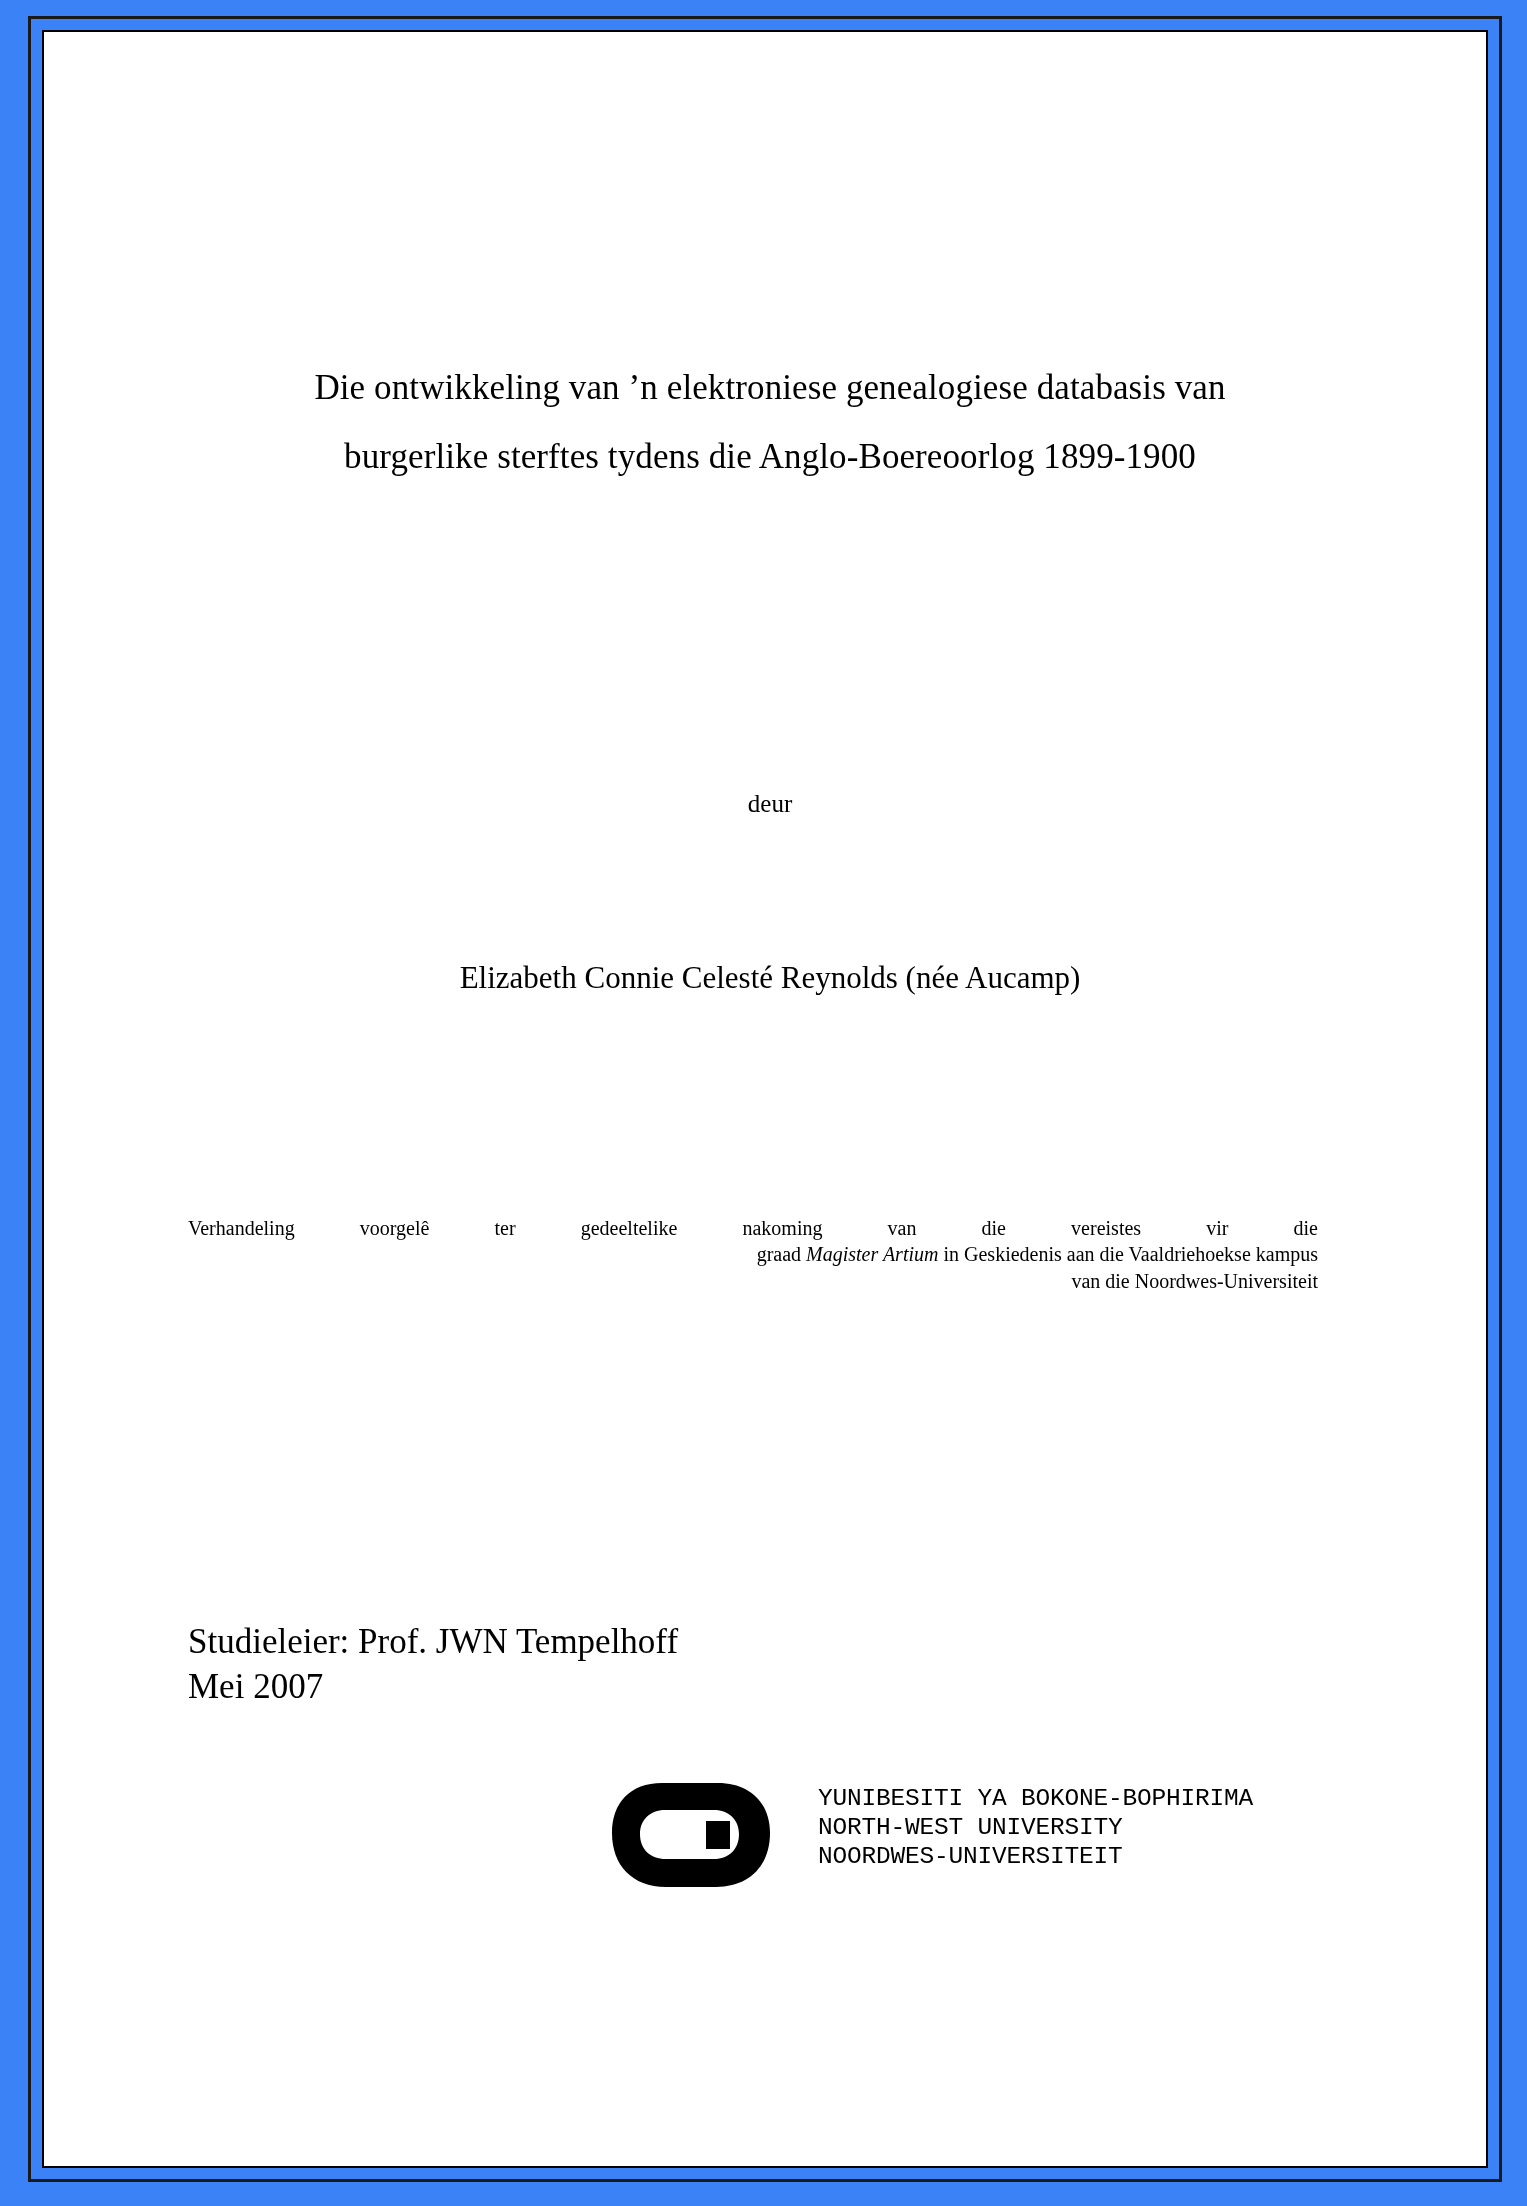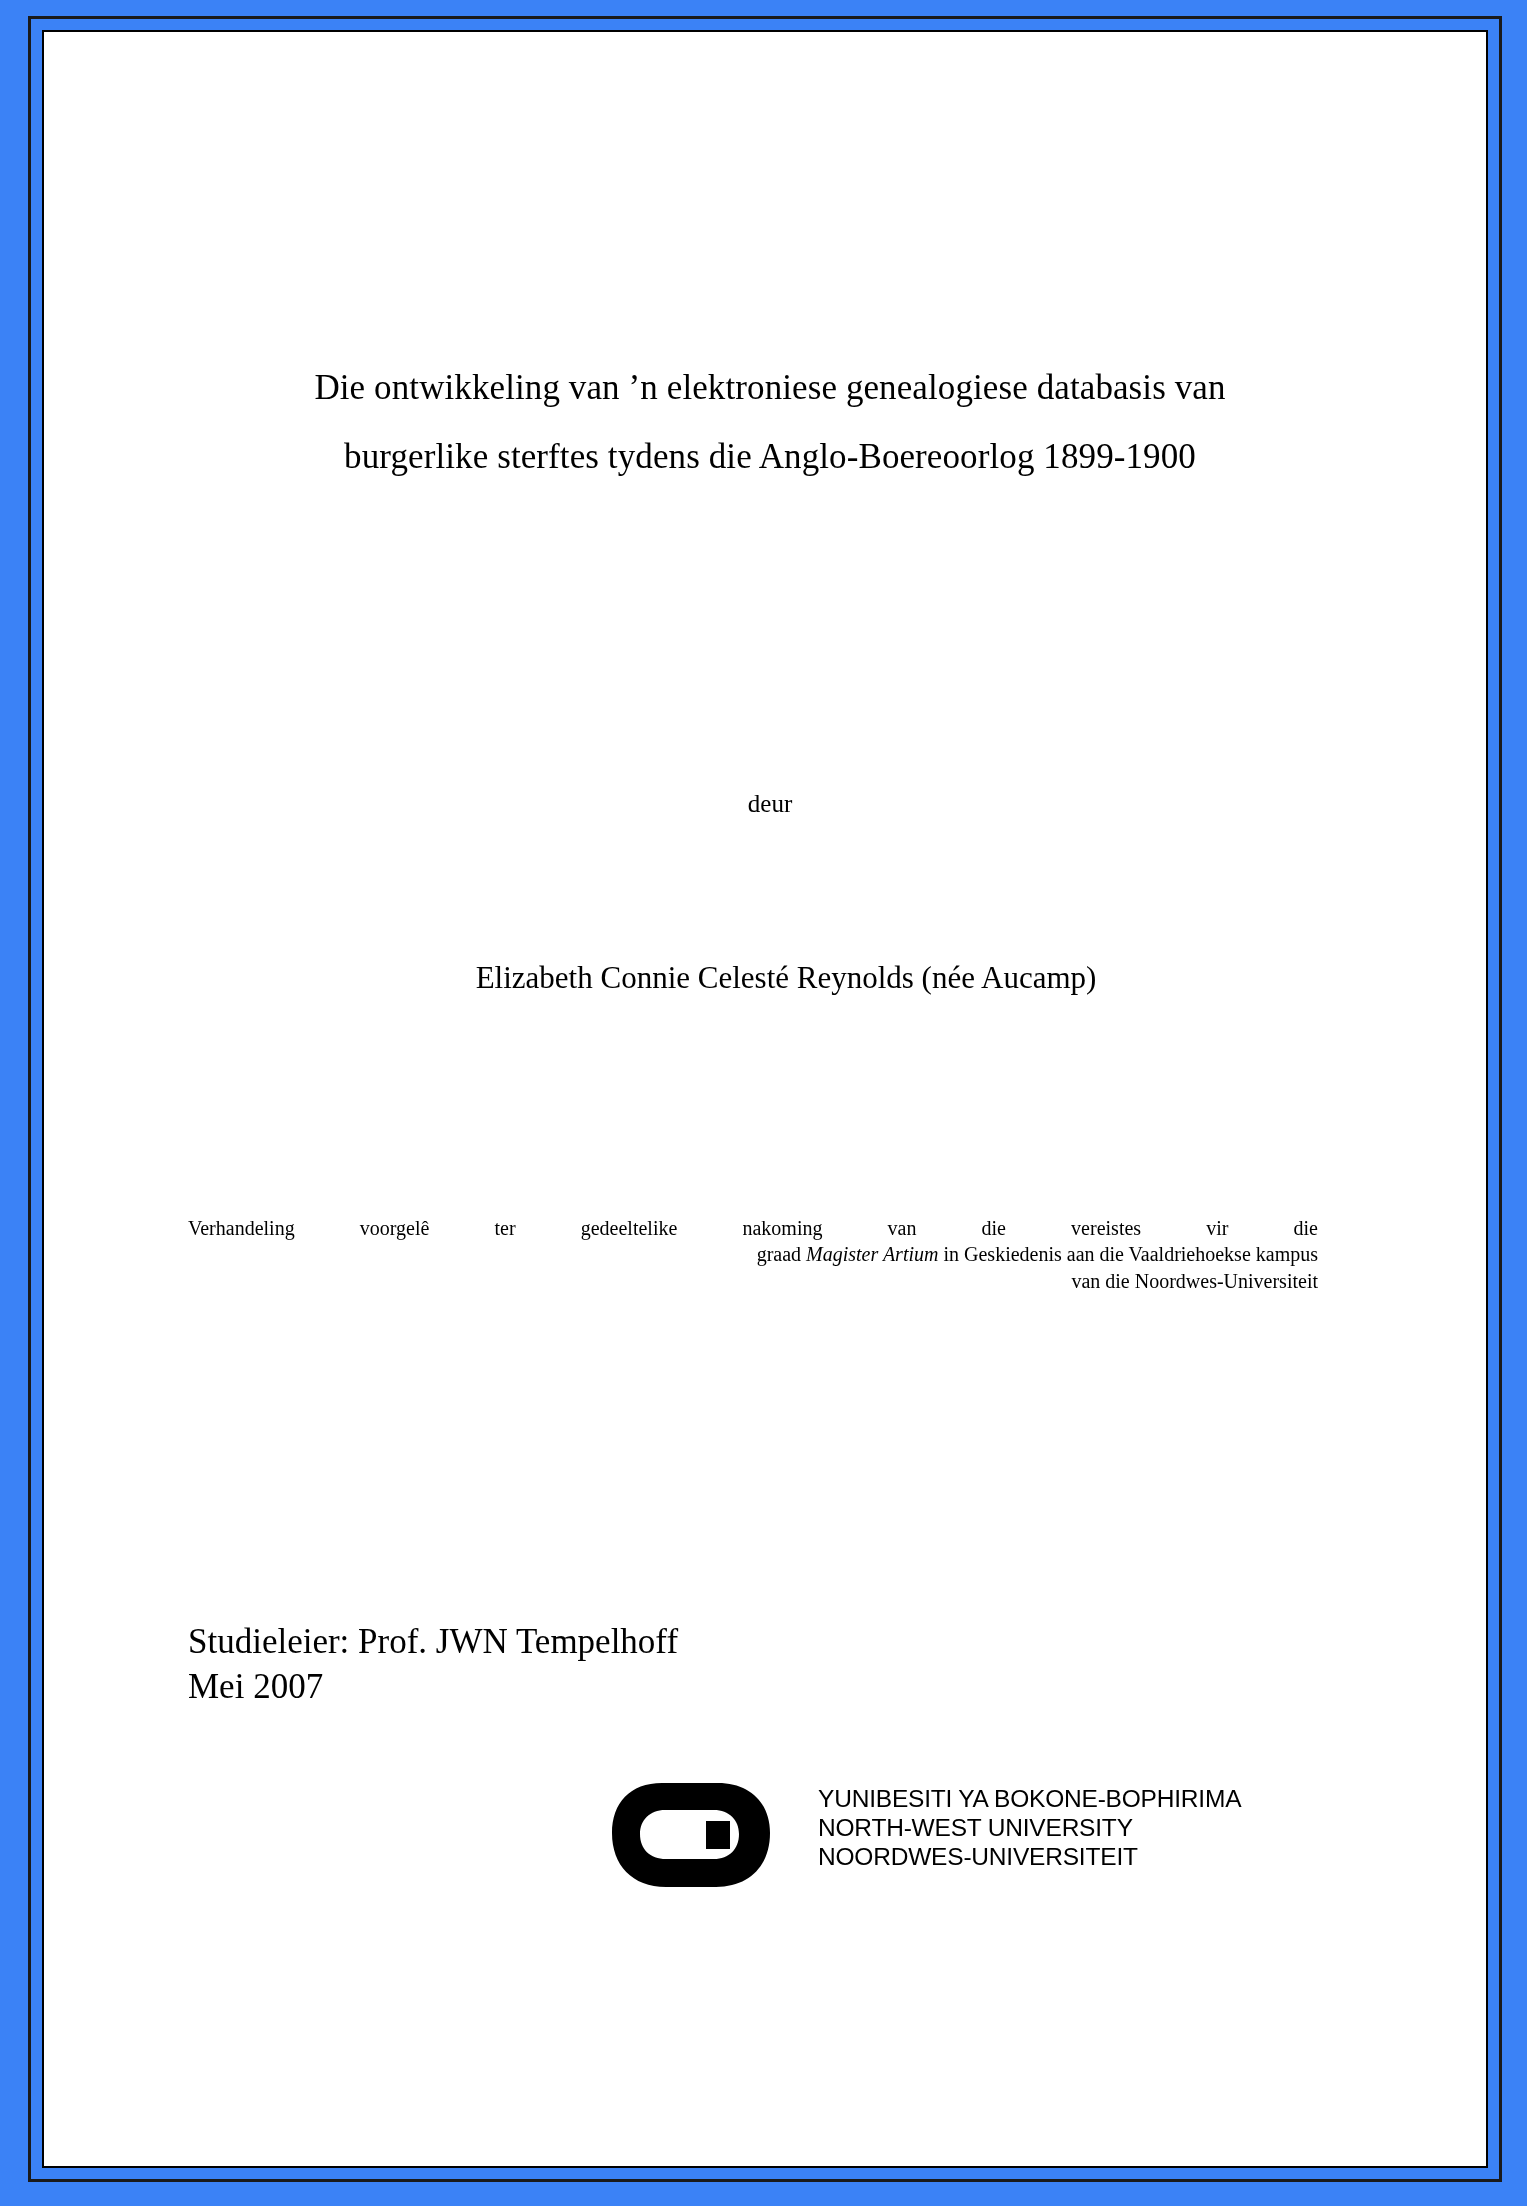--- a/index.html
+++ b/index.html
@@ -74,21 +74,21 @@
     position: absolute;
     left: 0;
     top: 760px;
     width: 1180px;
     text-align: center;
     font-size: 25px;
   }
 
   .author {
     position: absolute;
-    left: 16px;
+    left: 0;
     top: 930px;
     width: 1180px;
     text-align: center;
     font-size: 31px;
   }
 
   .statement {
     position: absolute;
     left: 8px;
     top: 1185px;
@@ -130,21 +130,21 @@
     position: absolute;
     left: 0;
     top: 6px;
     width: 196px;
     height: 108px;
   }
   .logo-text {
     position: absolute;
     left: 208px;
     top: 10px;
-    font-family: Liberation Sans, sans-serif;
+    font-family: Liberation Mono, monospace;
     font-size: 24.5px;
     line-height: 1.18;
     letter-spacing: -0.2px;
     white-space: nowrap;
   }
 </style>
 </head>
 <body>
 
 <div class="page-scan">

